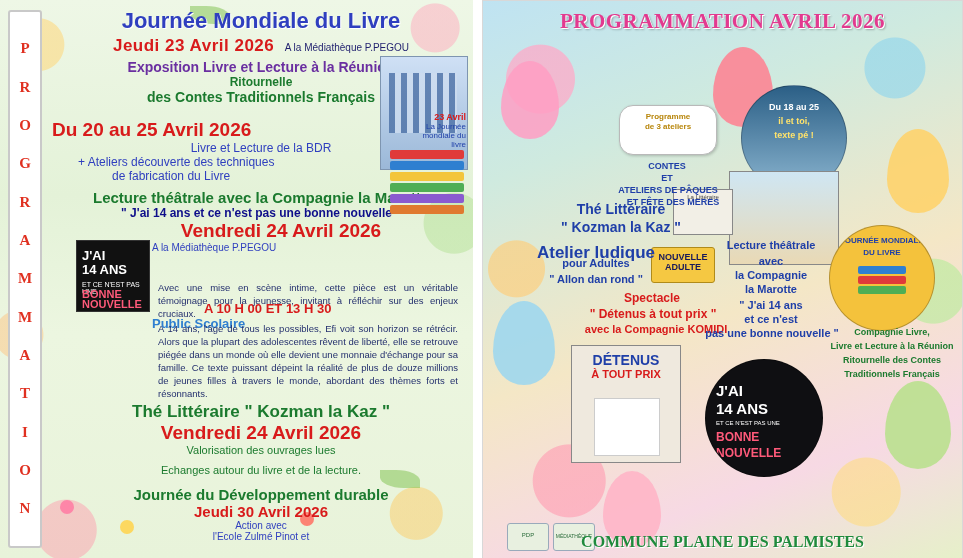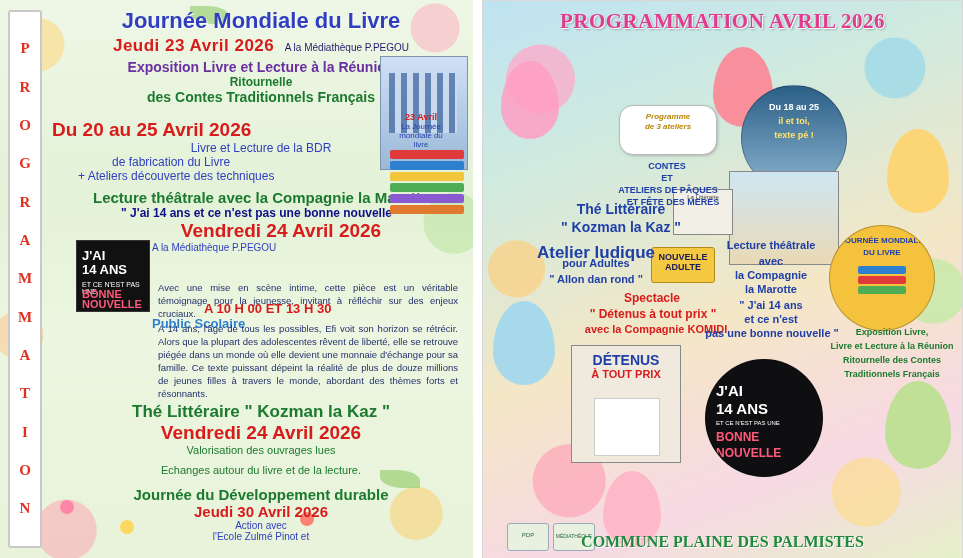--- a/index.html
+++ b/index.html
@@ -76,21 +76,21 @@
   .egg{position:absolute;border-radius:50% 50% 50% 50%/60% 60% 40% 40%;opacity:.85;}
   .r-title{position:absolute;left:0;right:0;top:8px;text-align:center;color:#e23a8f;
            font-weight:bold;font-size:21px;letter-spacing:.5px;font-family:"Liberation Serif",serif;
            text-shadow:1px 1px 0 #fff, 2px 2px 2px rgba(0,0,0,.25);z-index:4;}
   .r-foot{position:absolute;left:0;right:0;bottom:8px;text-align:center;color:#1f8a3c;
           font-weight:bold;font-size:16px;z-index:4;text-shadow:1px 1px 0 #fff;
           font-family:"Liberation Serif",serif;}
 
   .bubble{position:absolute;background:#fff;border:1px solid #b9b9b9;border-radius:14px;
           box-shadow:1px 1px 3px rgba(0,0,0,.2);z-index:3;}
-  .bubble .bt{color:#b8860b;font-size:8px;text-align:center;font-weight:bold;line-height:1.3;padding-top:6px;font-style:italic;}
+  .bubble .bt{color:#b8860b;font-size:8px;text-align:center;font-weight:bold;line-height:1.3;padding-top:6px;}
 
   .rtxt{position:absolute;z-index:4;text-align:center;}
   .r-blue{color:#1f3fa8;font-weight:bold;}
   .r-red{color:#d81b1b;font-weight:bold;}
   .r-green{color:#1b7a2e;font-weight:bold;}
 
   .circle{position:absolute;border-radius:50%;overflow:hidden;z-index:3;border:1px solid rgba(0,0,0,.25);}
   .c-yellow{background:#f4c23c;}
   .c-dark{background:#0f0f12;}
   .c-photo{background:linear-gradient(180deg,#2b5f86,#8ab4cf);}
@@ -134,22 +134,22 @@
       <div style="text-align:center;margin-top:2px;">
         <span class="l-date">Jeudi 23 Avril 2026</span>
         <span class="l-small" style="margin-left:6px;">A la Médiathèque P.PEGOU</span>
       </div>
 
       <div class="l-sub">Exposition Livre et Lecture à la Réunion</div>
       <div class="l-ritour">Ritournelle</div>
       <div class="l-contes">des Contes Traditionnels Français</div>
       <div class="l-red-big">Du 20 au 25 Avril 2026</div>
       <div class="l-blue">Livre et Lecture de la BDR</div>
+      <div class="l-blue2">+ Ateliers découverte des techniques</div>
       <div class="l-blue2" style="padding-left:60px;">de fabrication du Livre</div>
-      <div class="l-blue2">+ Ateliers découverte des techniques</div>
 
       <div class="l-green-h">Lecture théâtrale avec la Compagnie la Marotte</div>
       <div class="l-quote">" J'ai 14 ans et ce n'est pas une bonne nouvelle "</div>
       <div class="l-vend" style="margin-left:40px;">Vendredi 24 Avril 2026</div>
 
       <div style="margin-left:100px;">
         <div class="l-media">A la Médiathèque P.PEGOU</div>
         <div class="l-hour" style="margin-left:52px;">A 10 H 00      ET 13 H 30</div>
         <div class="l-pub">Public Scolaire</div>
       </div>
@@ -174,21 +174,21 @@
         <div class="l-green-s" style="margin-top:8px;">Echanges autour du livre et de la lecture.</div>
         <div class="l-dev2" style="margin-top:10px;">Journée du Développement durable</div>
         <div class="l-dev">Jeudi 30 Avril 2026</div>
         <div class="l-blue tiny" style="font-size:10px;">Action avec</div>
         <div class="l-blue tiny" style="font-size:10px;">l'Ecole Zulmé Pinot et</div>
 
       </div>
 
       <div class="bookpic"></div>
 
-      <div style="position:absolute;right:4px;top:108px;width:90px;text-align:center;z-index:6;">
+      <div style="position:absolute;right:4px;top:108px;width:90px;text-align:right;z-index:6;">
         <div style="color:#d81b1b;font-size:9px;font-weight:bold;">23 Avril</div>
         <div style="color:#1f3fa8;font-size:8px;">La Journée</div>
         <div style="color:#1f3fa8;font-size:8px;">mondiale du</div>
         <div style="color:#1f3fa8;font-size:8px;">livre</div>
       </div>
 
       <div class="bk2" style="top:146px;">
         <i style="top:0;background:#e03a3a;"></i>
         <i style="top:11px;background:#2f7fd0;"></i>
         <i style="top:22px;background:#f3c53b;"></i>
@@ -271,21 +271,21 @@
     <div class="circle c-yellow" style="left:346px;top:224px;width:104px;height:104px;">
       <div style="position:absolute;left:0;right:0;top:10px;text-align:center;color:#1f3fa8;font-size:8px;font-weight:bold;">JOURNÉE MONDIALE</div>
       <div style="position:absolute;left:0;right:0;top:22px;text-align:center;color:#1f3fa8;font-size:8px;font-weight:bold;">DU LIVRE</div>
       <div style="position:absolute;left:28px;top:40px;width:48px;height:34px;">
         <div style="position:absolute;top:0;width:48px;height:8px;background:#2f7fd0;border-radius:2px;"></div>
         <div style="position:absolute;top:10px;width:48px;height:8px;background:#e03a3a;border-radius:2px;"></div>
         <div style="position:absolute;top:20px;width:48px;height:8px;background:#4fae55;border-radius:2px;"></div>
       </div>
     </div>
 
-    <div class="rtxt r-green" style="left:344px;top:326px;width:130px;font-size:9px;">Exposition Livre,</div>
+    <div class="rtxt r-green" style="left:344px;top:326px;width:130px;font-size:9px;">Compagnie Livre,</div>
     <div class="rtxt r-green" style="left:334px;top:340px;width:150px;font-size:9px;">Livre et Lecture à la Réunion</div>
     <div class="rtxt r-green" style="left:334px;top:354px;width:150px;font-size:9px;">Ritournelle des Contes</div>
     <div class="rtxt r-green" style="left:334px;top:368px;width:150px;font-size:9px;">Traditionnels Français</div>
 
     <div class="logo" style="left:24px;">
       <div style="font-size:6px;text-align:center;padding-top:8px;color:#2a6b3a;">PDP</div>
     </div>
     <div class="logo" style="left:70px;">
       <div style="font-size:5px;text-align:center;padding-top:9px;color:#2a6b3a;">MÉDIATHÈQUE</div>
     </div>

